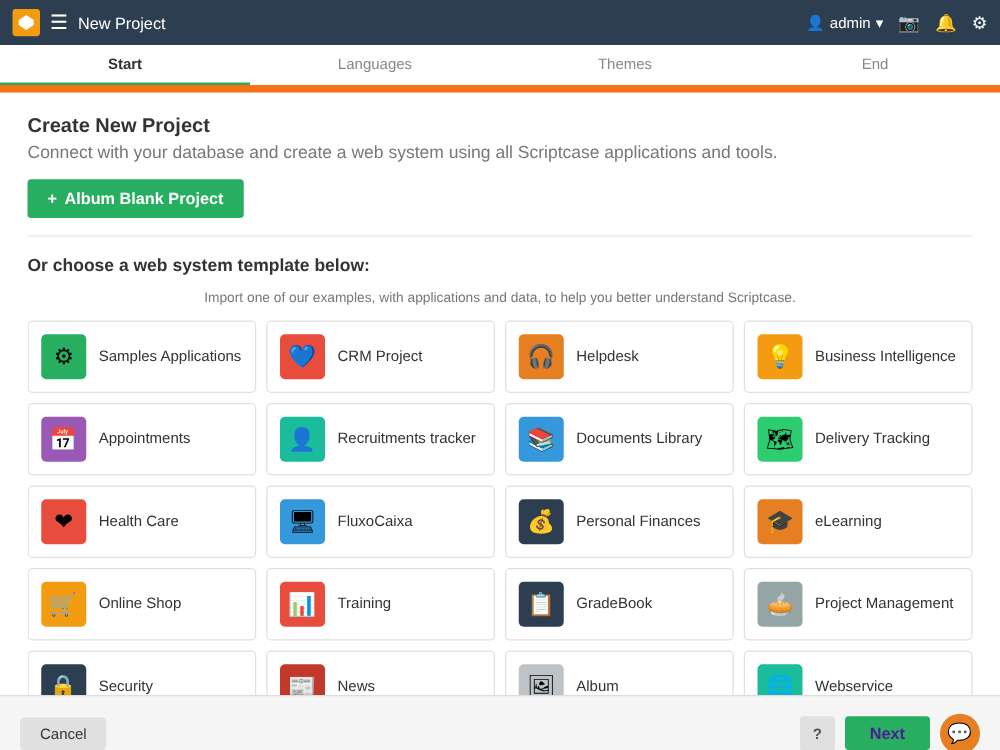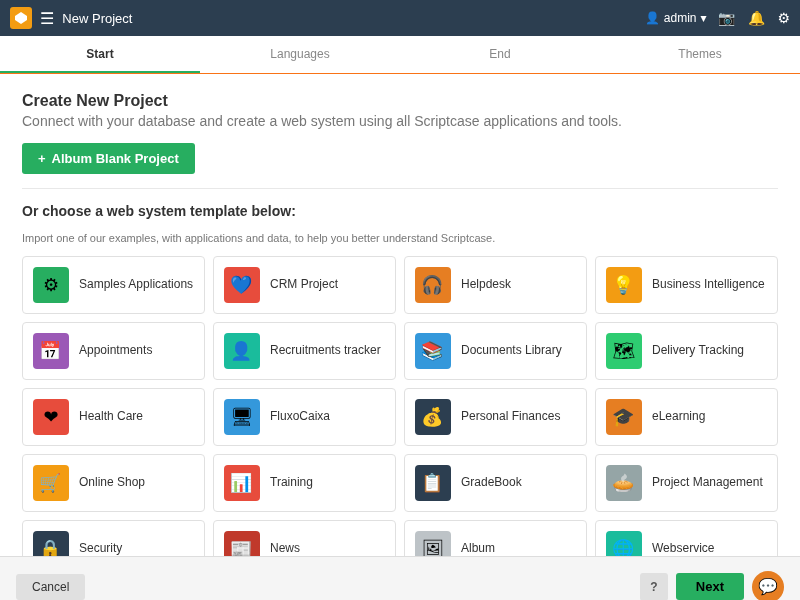--- a/index.html
+++ b/index.html
@@ -20,21 +20,21 @@
     .topbar-logo svg { width: 14px; height: 14px; }
     .hamburger { font-size: 16px; cursor: pointer; }
     .project-title { font-size: 13px; font-weight: 500; }
     .topbar-right { display: flex; align-items: center; gap: 12px; font-size: 12px; }
     .topbar-right .user-icon { display: flex; align-items: center; gap: 4px; }
     .icon-btn { font-size: 14px; cursor: pointer; }
 
     
     .wizard-tabs {
       background: #fff;
-      border-bottom: 1px solid #f97316;
+      border-bottom: 6px solid #f97316;
       display: flex;
       align-items: center;
       height: 38px;
     }
     .wizard-tab {
       flex: 1;
       text-align: center;
       font-size: 12px;
       color: #888;
       padding: 0 10px;
@@ -72,21 +72,21 @@
       cursor: pointer;
       display: flex;
       align-items: center;
       gap: 6px;
       font-weight: 600;
     }
 
     .divider { border: none; border-top: 1px solid #e8e8e8; margin: 14px 0; }
 
     .template-section-title { font-size: 14px; font-weight: 700; color: #333; margin-bottom: 13px; }
-    .template-section-desc { font-size: 11px; color: #777; margin-bottom: 12px; }
+    .template-section-desc { font-size: 11px; color: #777; margin-bottom: 12px; text-align: center; }
 
     
     .template-grid {
       display: grid;
       grid-template-columns: repeat(4, 1fr);
       gap: 8px;
       padding-bottom: 10px;
     }
     .template-card {
       border: 1px solid #e0e0e0;
@@ -138,21 +138,21 @@
       border-radius: 3px;
       width: 28px;
       height: 28px;
       font-size: 12px;
       cursor: pointer;
       color: #555;
       font-weight: bold;
     }
     .btn-next {
       background: #27ae60;
-      color: #000000;
+      color: #4c1d95;
       border: none;
       border-radius: 3px;
       padding: 6px 20px;
       font-size: 13px;
       cursor: pointer;
       font-weight: 600;
     }
     .btn-chat {
       background: #e67e22;
       color: #fff;
@@ -188,22 +188,22 @@
     </span>
     <span class="icon-btn">📷</span>
     <span class="icon-btn">🔔</span>
     <span class="icon-btn">⚙</span>
   </div>
 </div>
 
 <div class="wizard-tabs">
   <div class="wizard-tab active">Start</div>
   <div class="wizard-tab">Languages</div>
+  <div class="wizard-tab">Themes</div>
   <div class="wizard-tab">End</div>
-  <div class="wizard-tab">Themes</div>
 </div>
 
 <div class="main-content">
   <div>
     <div class="section-title">Create New Project</div>
     <div class="section-desc">Connect with your database and create a web system using all Scriptcase applications and tools.</div>
     <button class="create-btn">
       <span>+</span>
       <span>Album Blank Project</span>
     </button>

